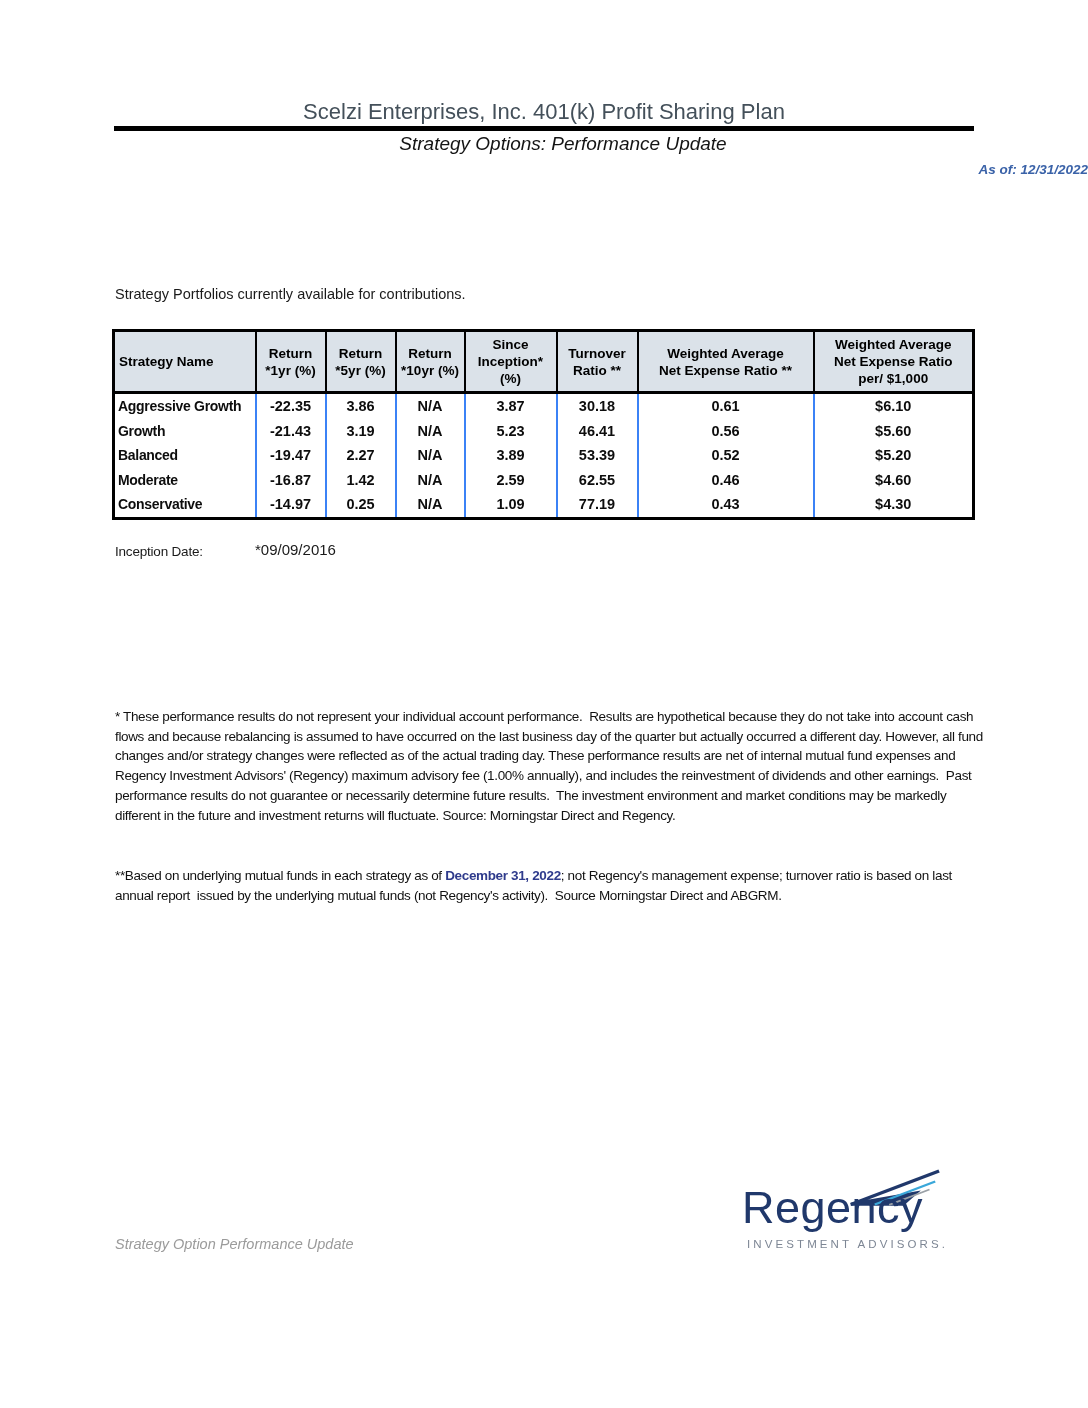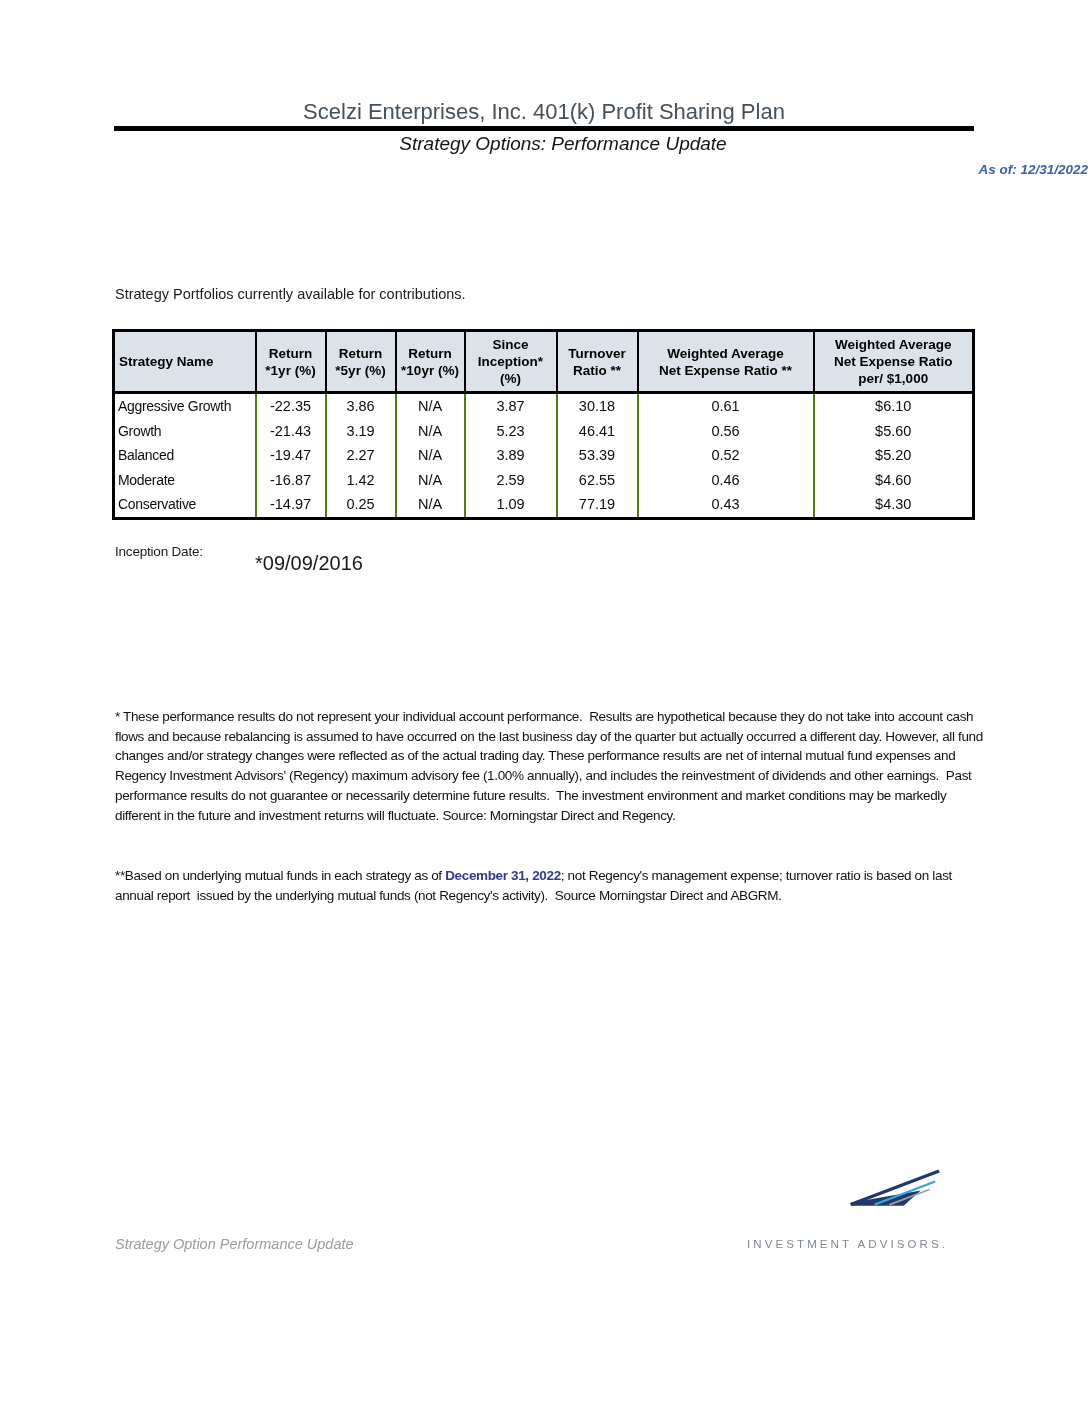--- a/index.html
+++ b/index.html
@@ -29,28 +29,28 @@
     background:#dbe2e9;
     border-left:2px solid #000; border-right:2px solid #000;
     border-bottom:3px solid #000;
     font-size:13.5px; font-weight:bold; text-align:center; vertical-align:middle;
     white-space:pre-line; line-height:17px;
     height:55px; padding:2px 2px;
     color:#000;
   }
   table.perf th.col-name { text-align:left; padding-left:4px;margin-left:36px; }
   table.perf td {
-    border-left:2px solid #000; border-right:2px solid #4d7c0f;
+    border-left:2px solid #000; border-right:2px solid #3b82f6;
     font-size:14.5px; text-align:center; vertical-align:middle;
-    height:24.5px; padding:0 2px; color:#0d0d0d;
+    height:24.5px; padding:0 2px; color:#0d0d0d;font-weight:bold;
   }
   table.perf td.col-name { text-align:left; padding-left:3px; font-size:14px; letter-spacing:-0.3px; }
 
   .inception-label { position:absolute; top:544px; left:115px; font-size:13.5px; letter-spacing:-0.2px; }
-  .inception-value { position:absolute; top:541px; left:255px; font-size:20px;margin-top:11px; }
+  .inception-value { position:absolute; top:541px; left:255px; font-size:15px; }
 
   .note { position:absolute; left:115px; width:868px; font-size:13.5px;
           line-height:19.7px; letter-spacing:-0.35px; white-space:pre-wrap; color:#111; }
   .note-1 { top:707px; }
   .note-2 { top:866px; }
   .note-date { font-weight:bold; color:#2f3b8c; }
 
   .logo { position:absolute; left:742px; top:1162px; width:210px; height:100px; }
   .logo-swoosh { position:absolute; left:103px; top:2px; width:96px; height:44px; }
   .logo-word { position:absolute; left:0; top:22px; font-size:45px; line-height:48px;
@@ -165,18 +165,19 @@
 
   <div class="note note-2"><span>**Based on underlying mutual funds in each strategy as of </span><span class="note-date">December 31, 2022</span><span>; not Regency's management expense; turnover ratio is based on last annual report  issued by the underlying mutual funds (not Regency's activity).  Source Morningstar Direct and ABGRM.</span></div>
 
   <div class="logo">
     <svg class="logo-swoosh" viewBox="0 0 200 100" preserveAspectRatio="none">
       <polygon points="12,95 122,95 158,60 12,88" fill="#20386b"></polygon>
       <line x1="12" y1="92" x2="196" y2="16" stroke="#20386b" stroke-width="7"></line>
       <line x1="62" y1="92" x2="188" y2="40" stroke="#3aa7d9" stroke-width="5"></line>
       <line x1="92" y1="93" x2="176" y2="58" stroke="#9aa0a6" stroke-width="4"></line>
     </svg>
+    <div class="logo-word">Regency</div>
     <div class="logo-tagline">INVESTMENT ADVISORS.</div>
   </div>
 
   <div class="page-footer">Strategy Option Performance Update</div>
 
 </div>
 
 </body></html>

